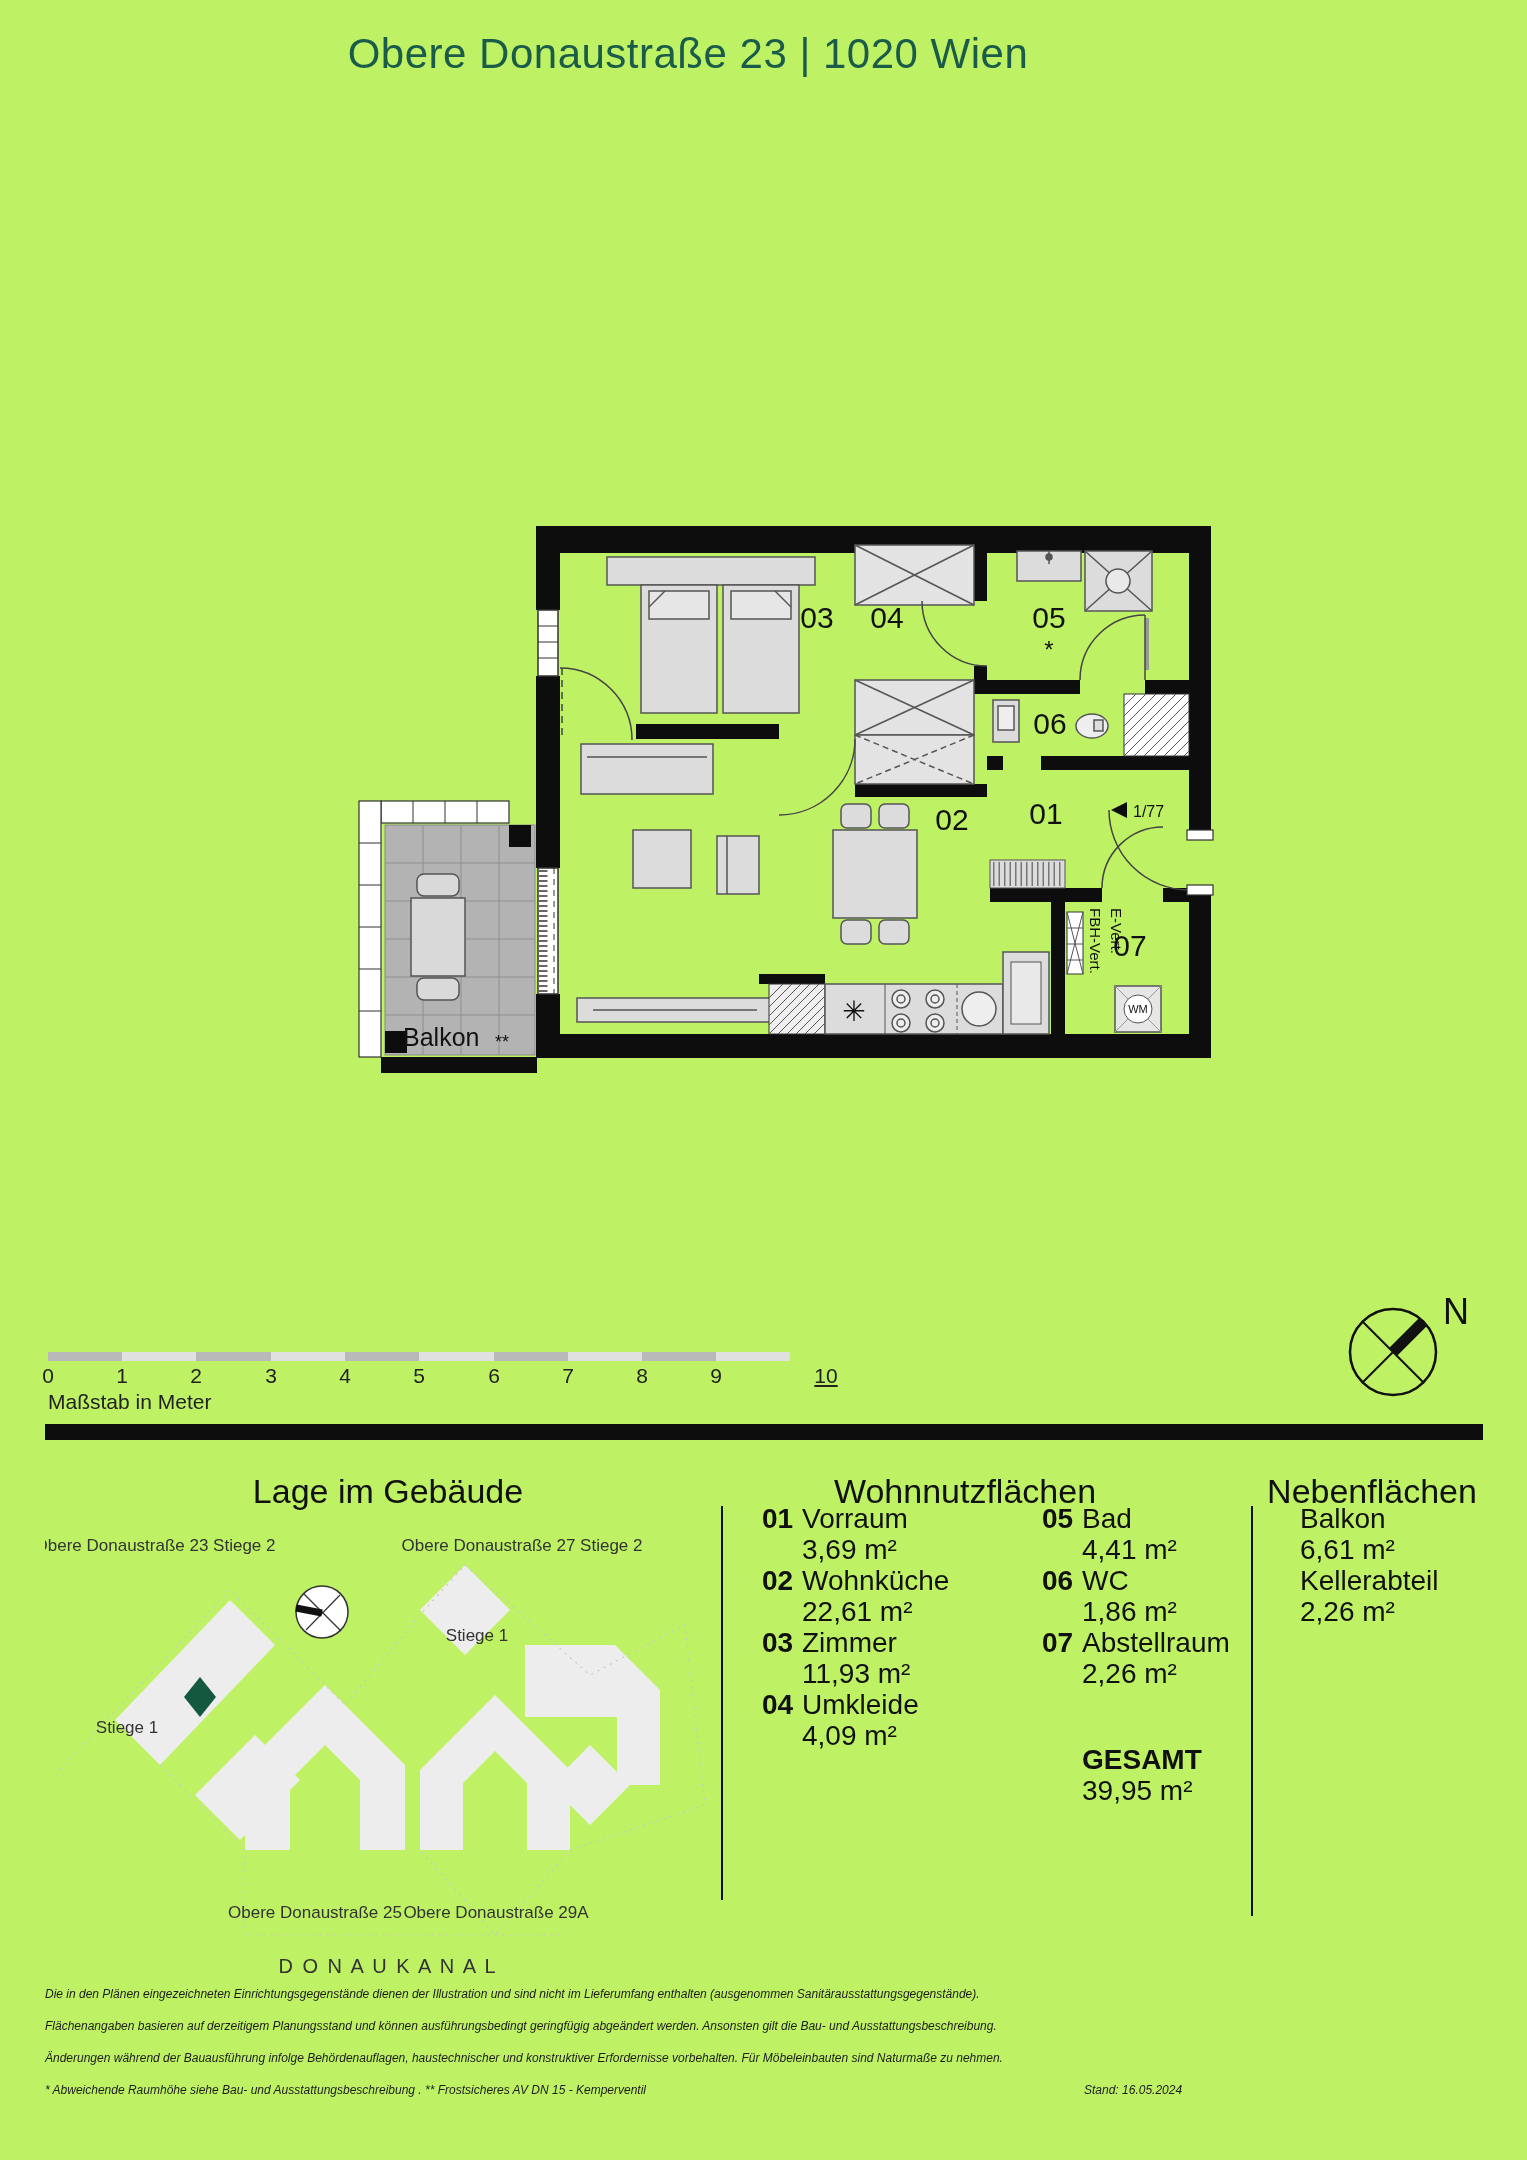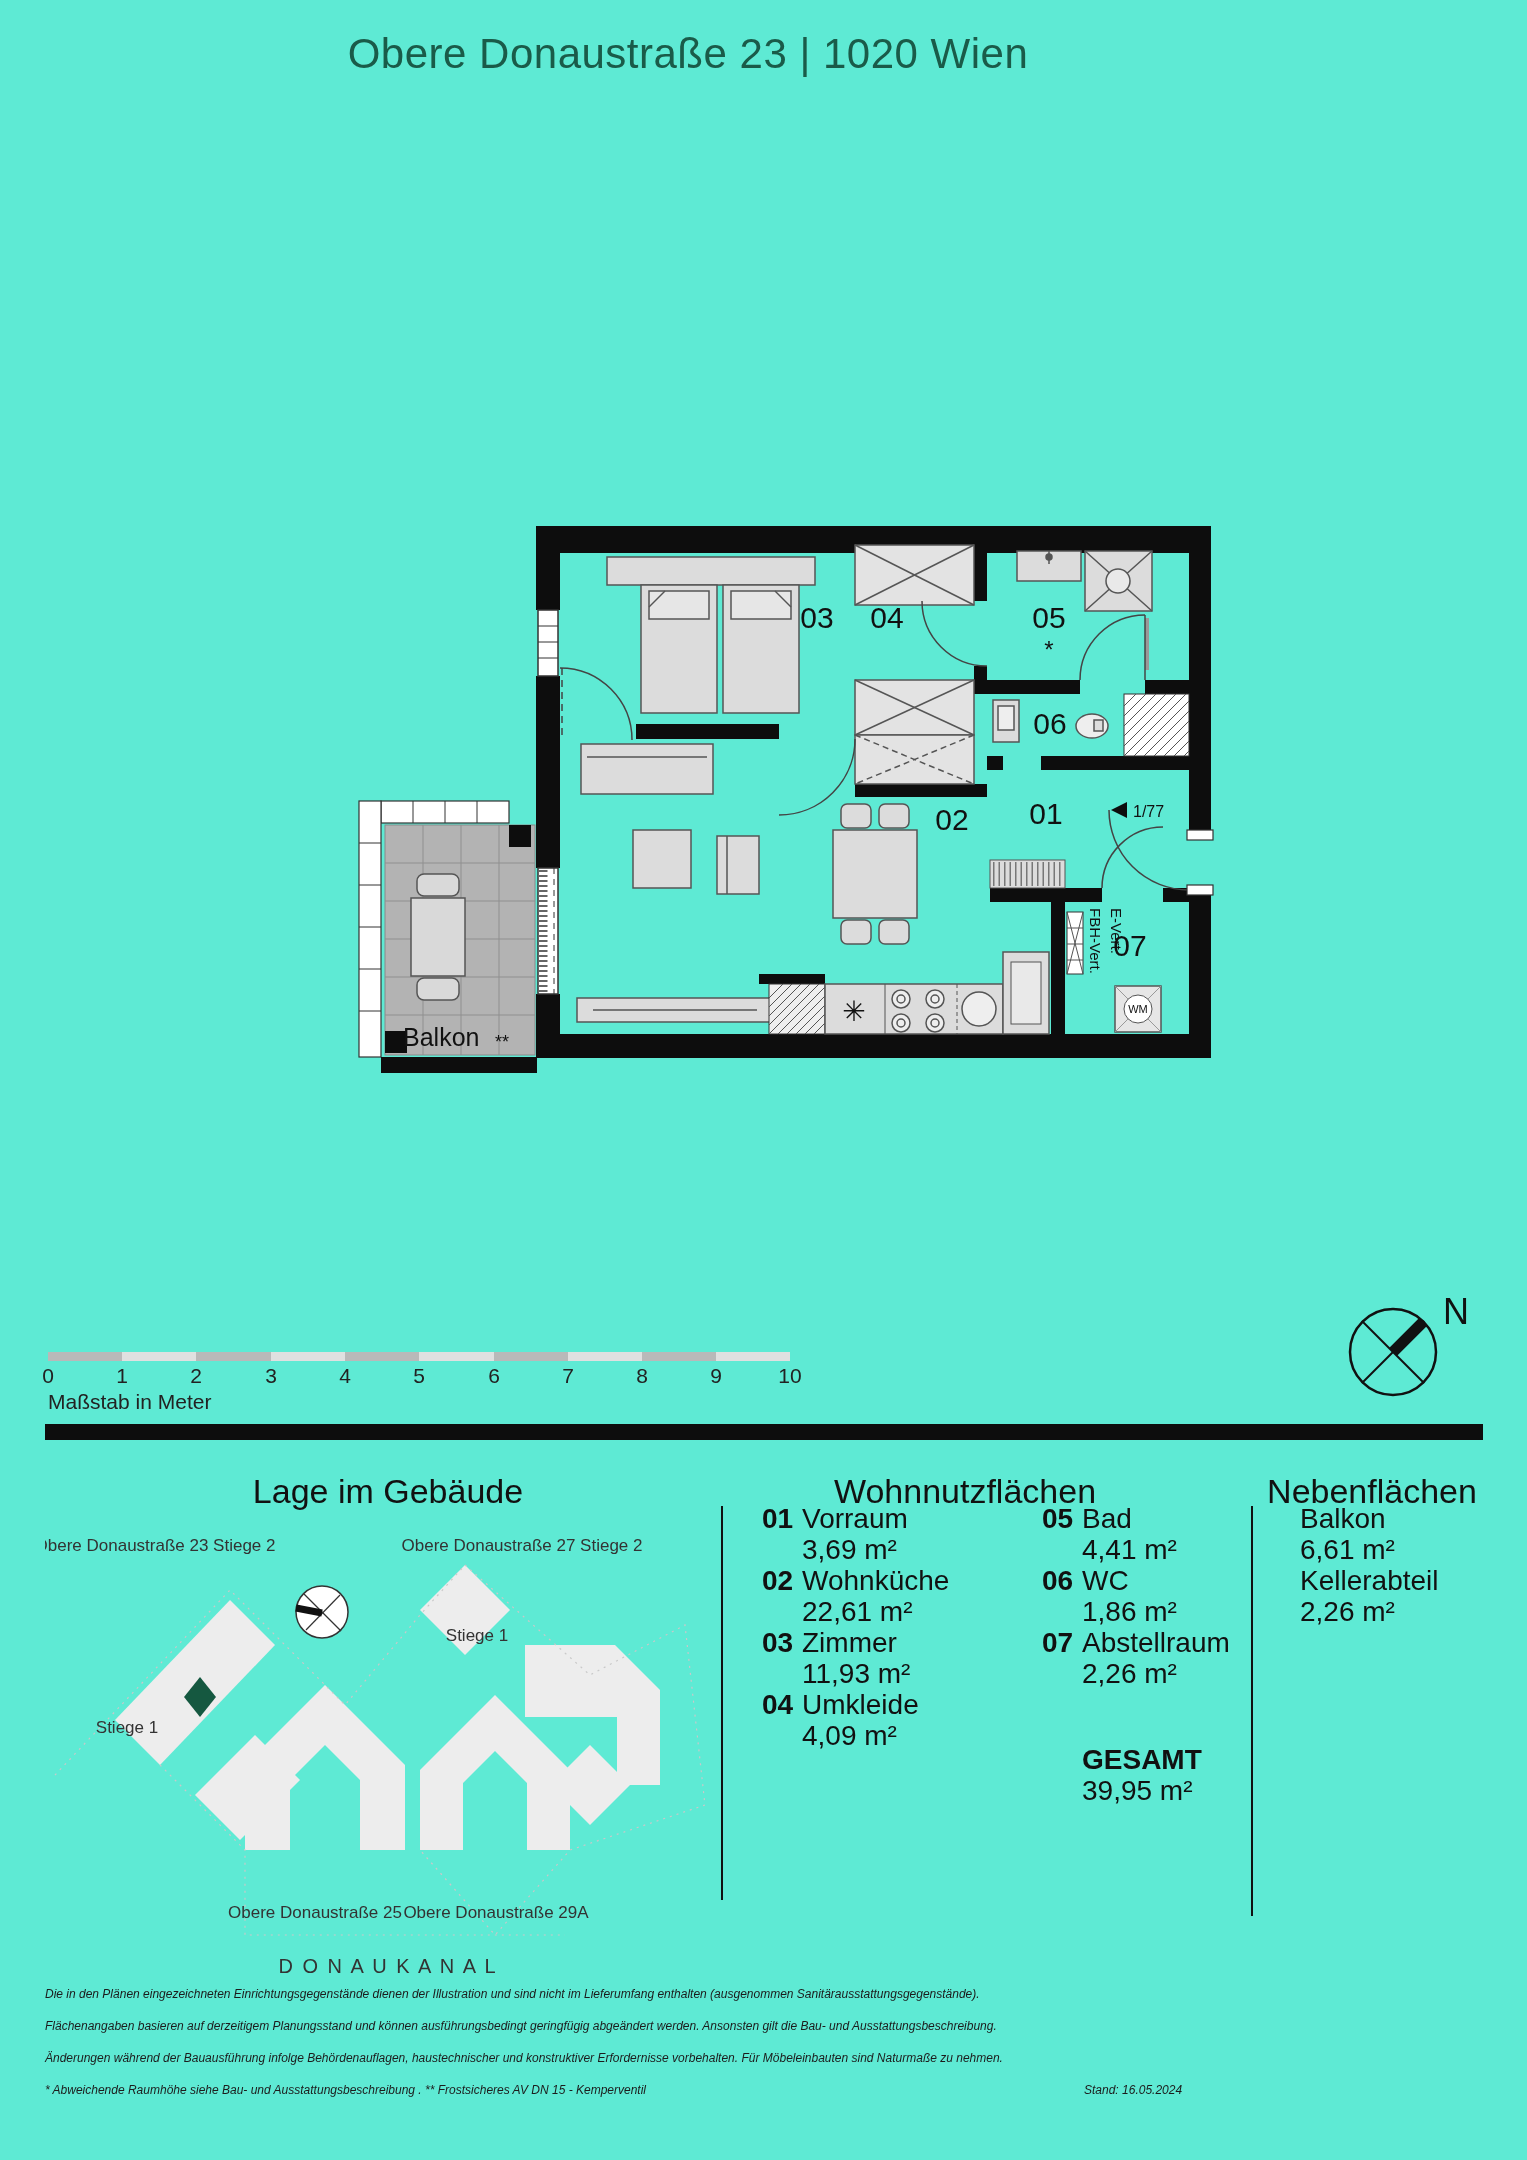--- a/index.html
+++ b/index.html
@@ -1,16 +1,16 @@
 <!DOCTYPE html>
 <html><head>
 <meta charset="utf-8">
 <style>
   html,body{margin:0;padding:0;background:#888;}
-  .page{position:relative;width:1527px;height:2160px;background:#5eead4;
+  .page{position:relative;width:1527px;height:2160px;background:#bef264;
         font-family:"Liberation Sans",sans-serif;color:#111;overflow:hidden;margin:0 auto;}
   .abs{position:absolute;}
   
   .hdr{left:0;top:30px;width:1376px;text-align:center;color:#1a5b49;}
   .hdr-line1{font-size:42px;font-weight:400;letter-spacing:.5px;}
   .hdr-line2{font-size:55px;font-weight:400;margin-top:10px;}
   .hdr-line2 .sep{padding:0 16px;font-weight:400;}
   .hdr-line2 .unit{font-weight:700;}
   
   .sb-seg{position:absolute;top:0;height:9px;}
@@ -292,21 +292,21 @@
     <span class="sb-tick" style="left:0px;">0</span>
     <span class="sb-tick" style="left:74px;">1</span>
     <span class="sb-tick" style="left:148px;">2</span>
     <span class="sb-tick" style="left:223px;">3</span>
     <span class="sb-tick" style="left:297px;">4</span>
     <span class="sb-tick" style="left:371px;">5</span>
     <span class="sb-tick" style="left:446px;">6</span>
     <span class="sb-tick" style="left:520px;">7</span>
     <span class="sb-tick" style="left:594px;">8</span>
     <span class="sb-tick" style="left:668px;">9</span>
-    <span class="sb-tick" style="left:742px;">10</span>
+    <span class="sb-tick" style="left:778px;text-decoration:underline;">10</span>
   </div>
   <div class="abs sb-caption" style="left:48px;top:1390px;">Maßstab in Meter</div>
 
   <svg class="abs" style="left:1335px;top:1282px;" width="150" height="120" viewBox="0 0 150 120">
     <circle cx="58" cy="70" r="43" fill="none" stroke="#111" stroke-width="2.5"></circle>
     <line x1="27" y1="39" x2="89" y2="101" stroke="#111" stroke-width="2"></line>
     <line x1="27" y1="101" x2="89" y2="39" stroke="#111" stroke-width="2"></line>
     <line x1="58" y1="70" x2="88" y2="40" stroke="#111" stroke-width="11"></line>
     <text x="108" y="42" font-size="36" fill="#111">N</text>
   </svg>

